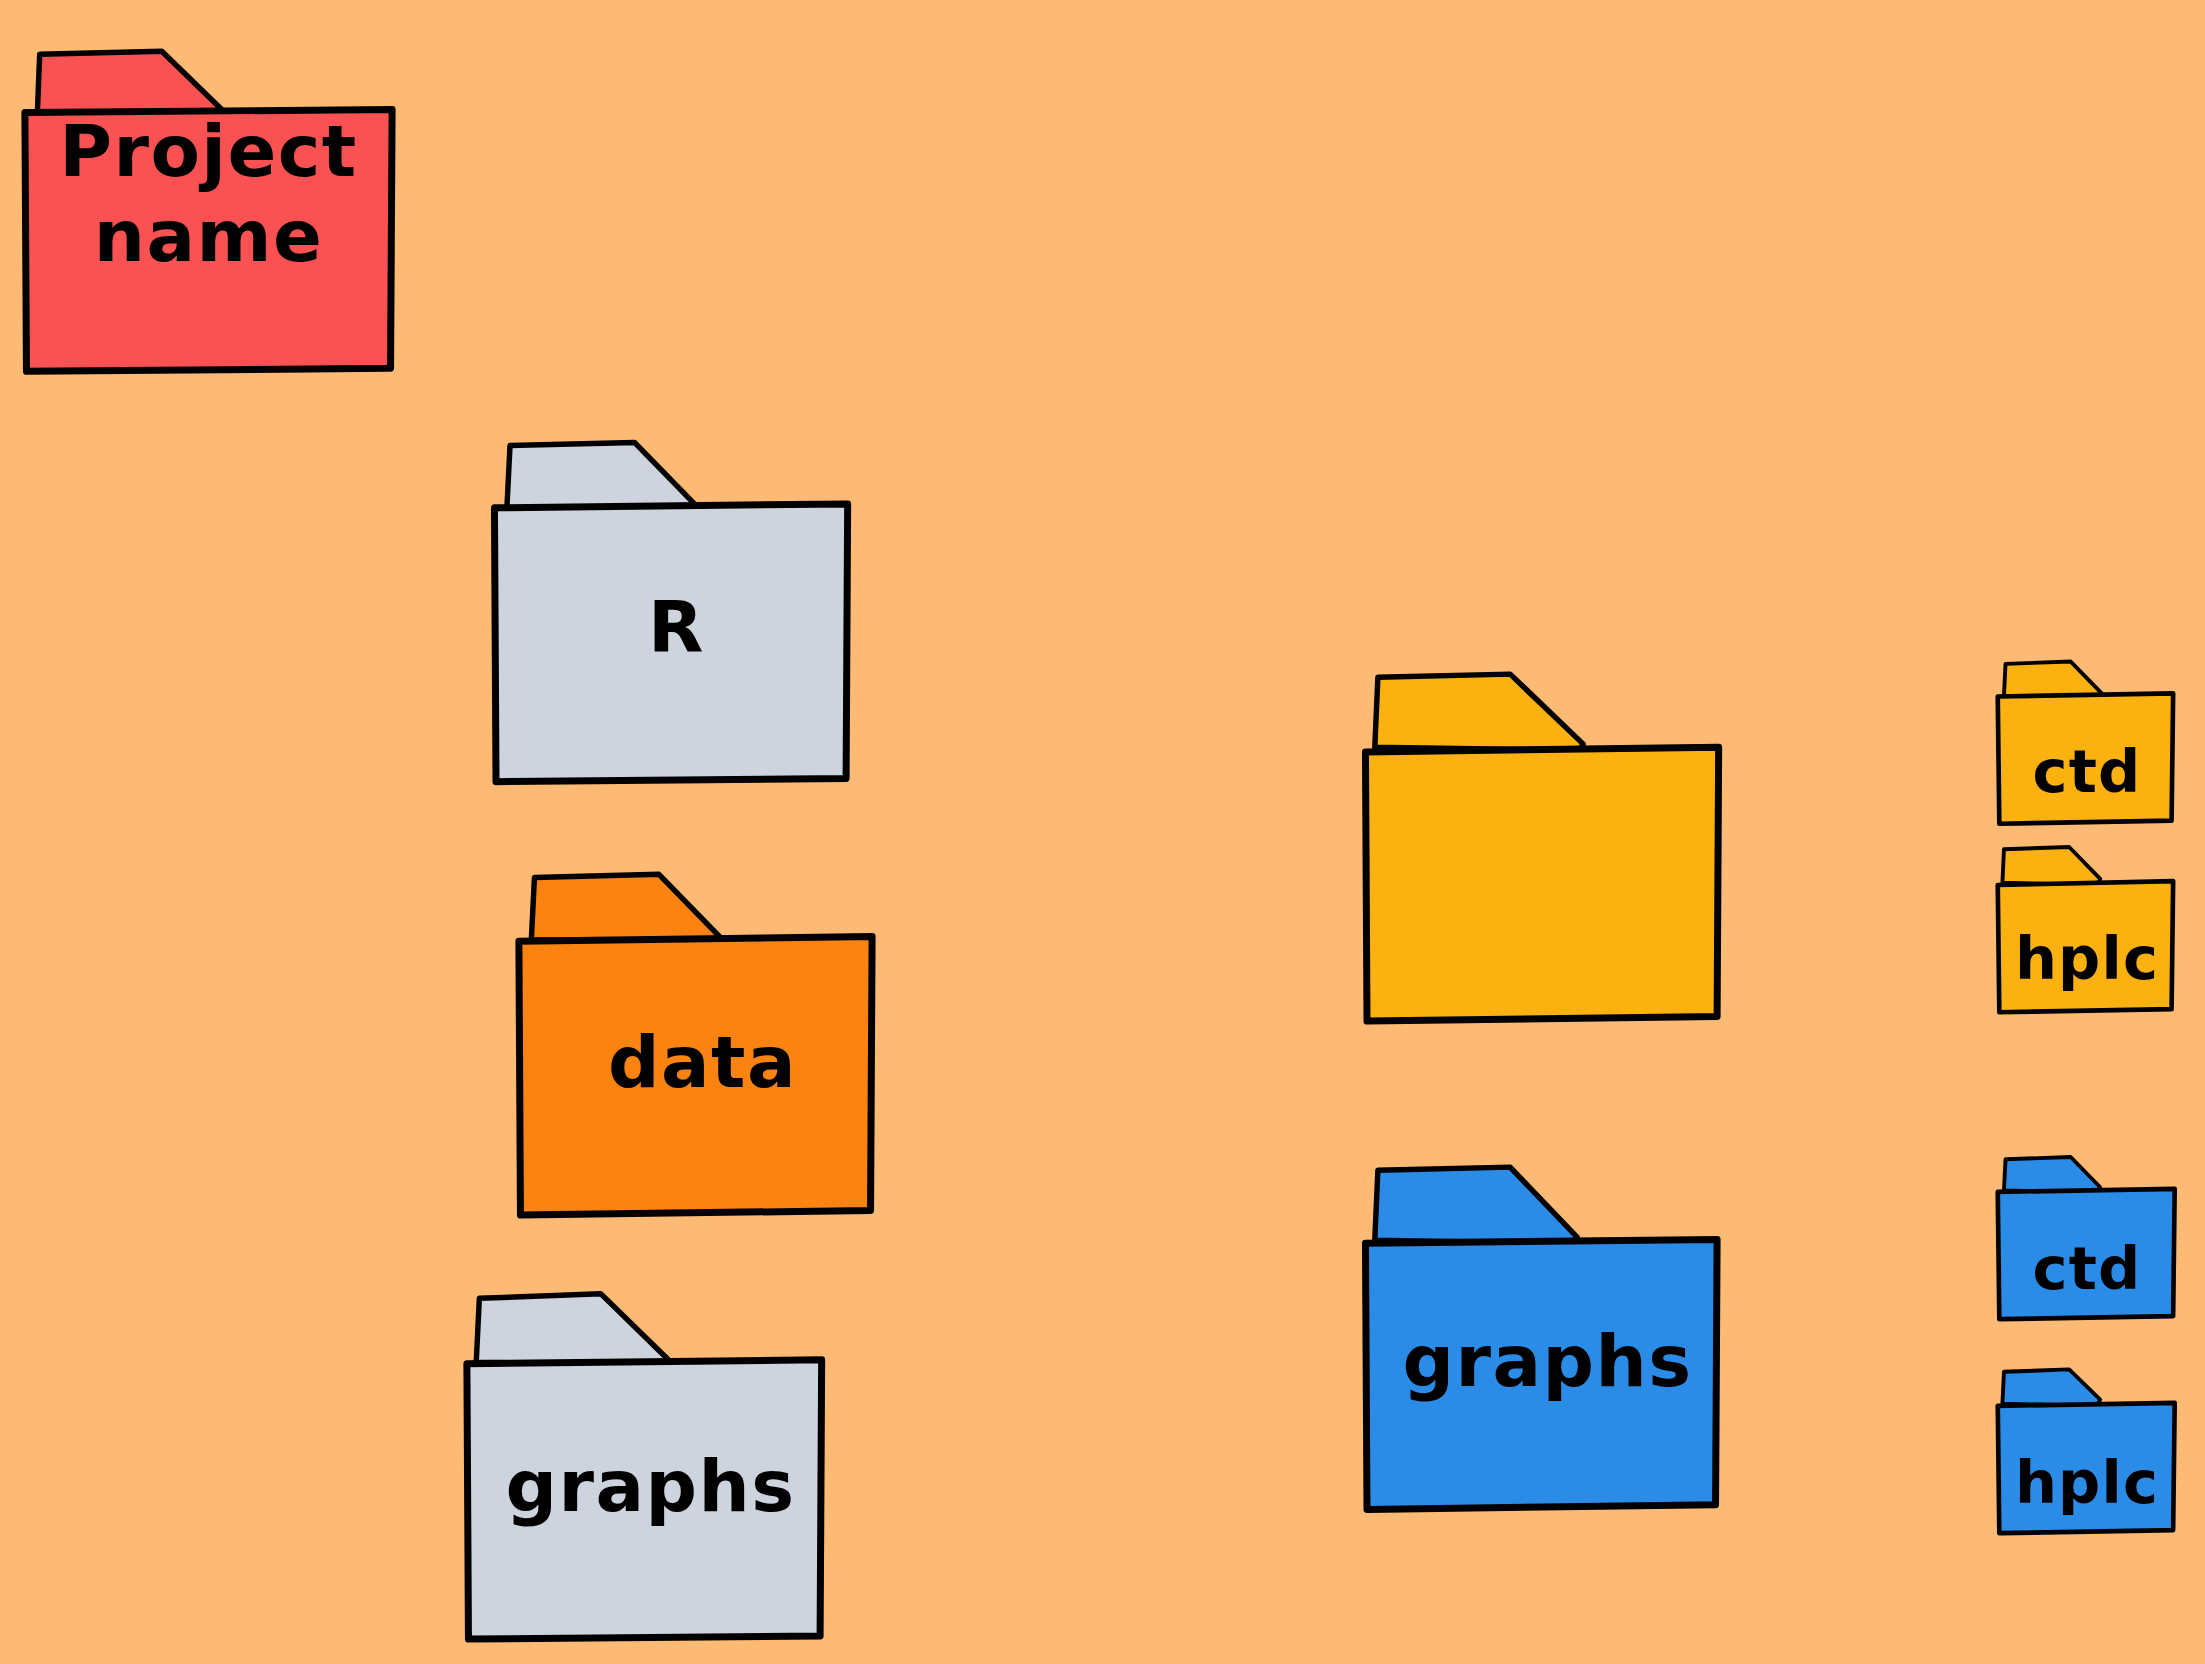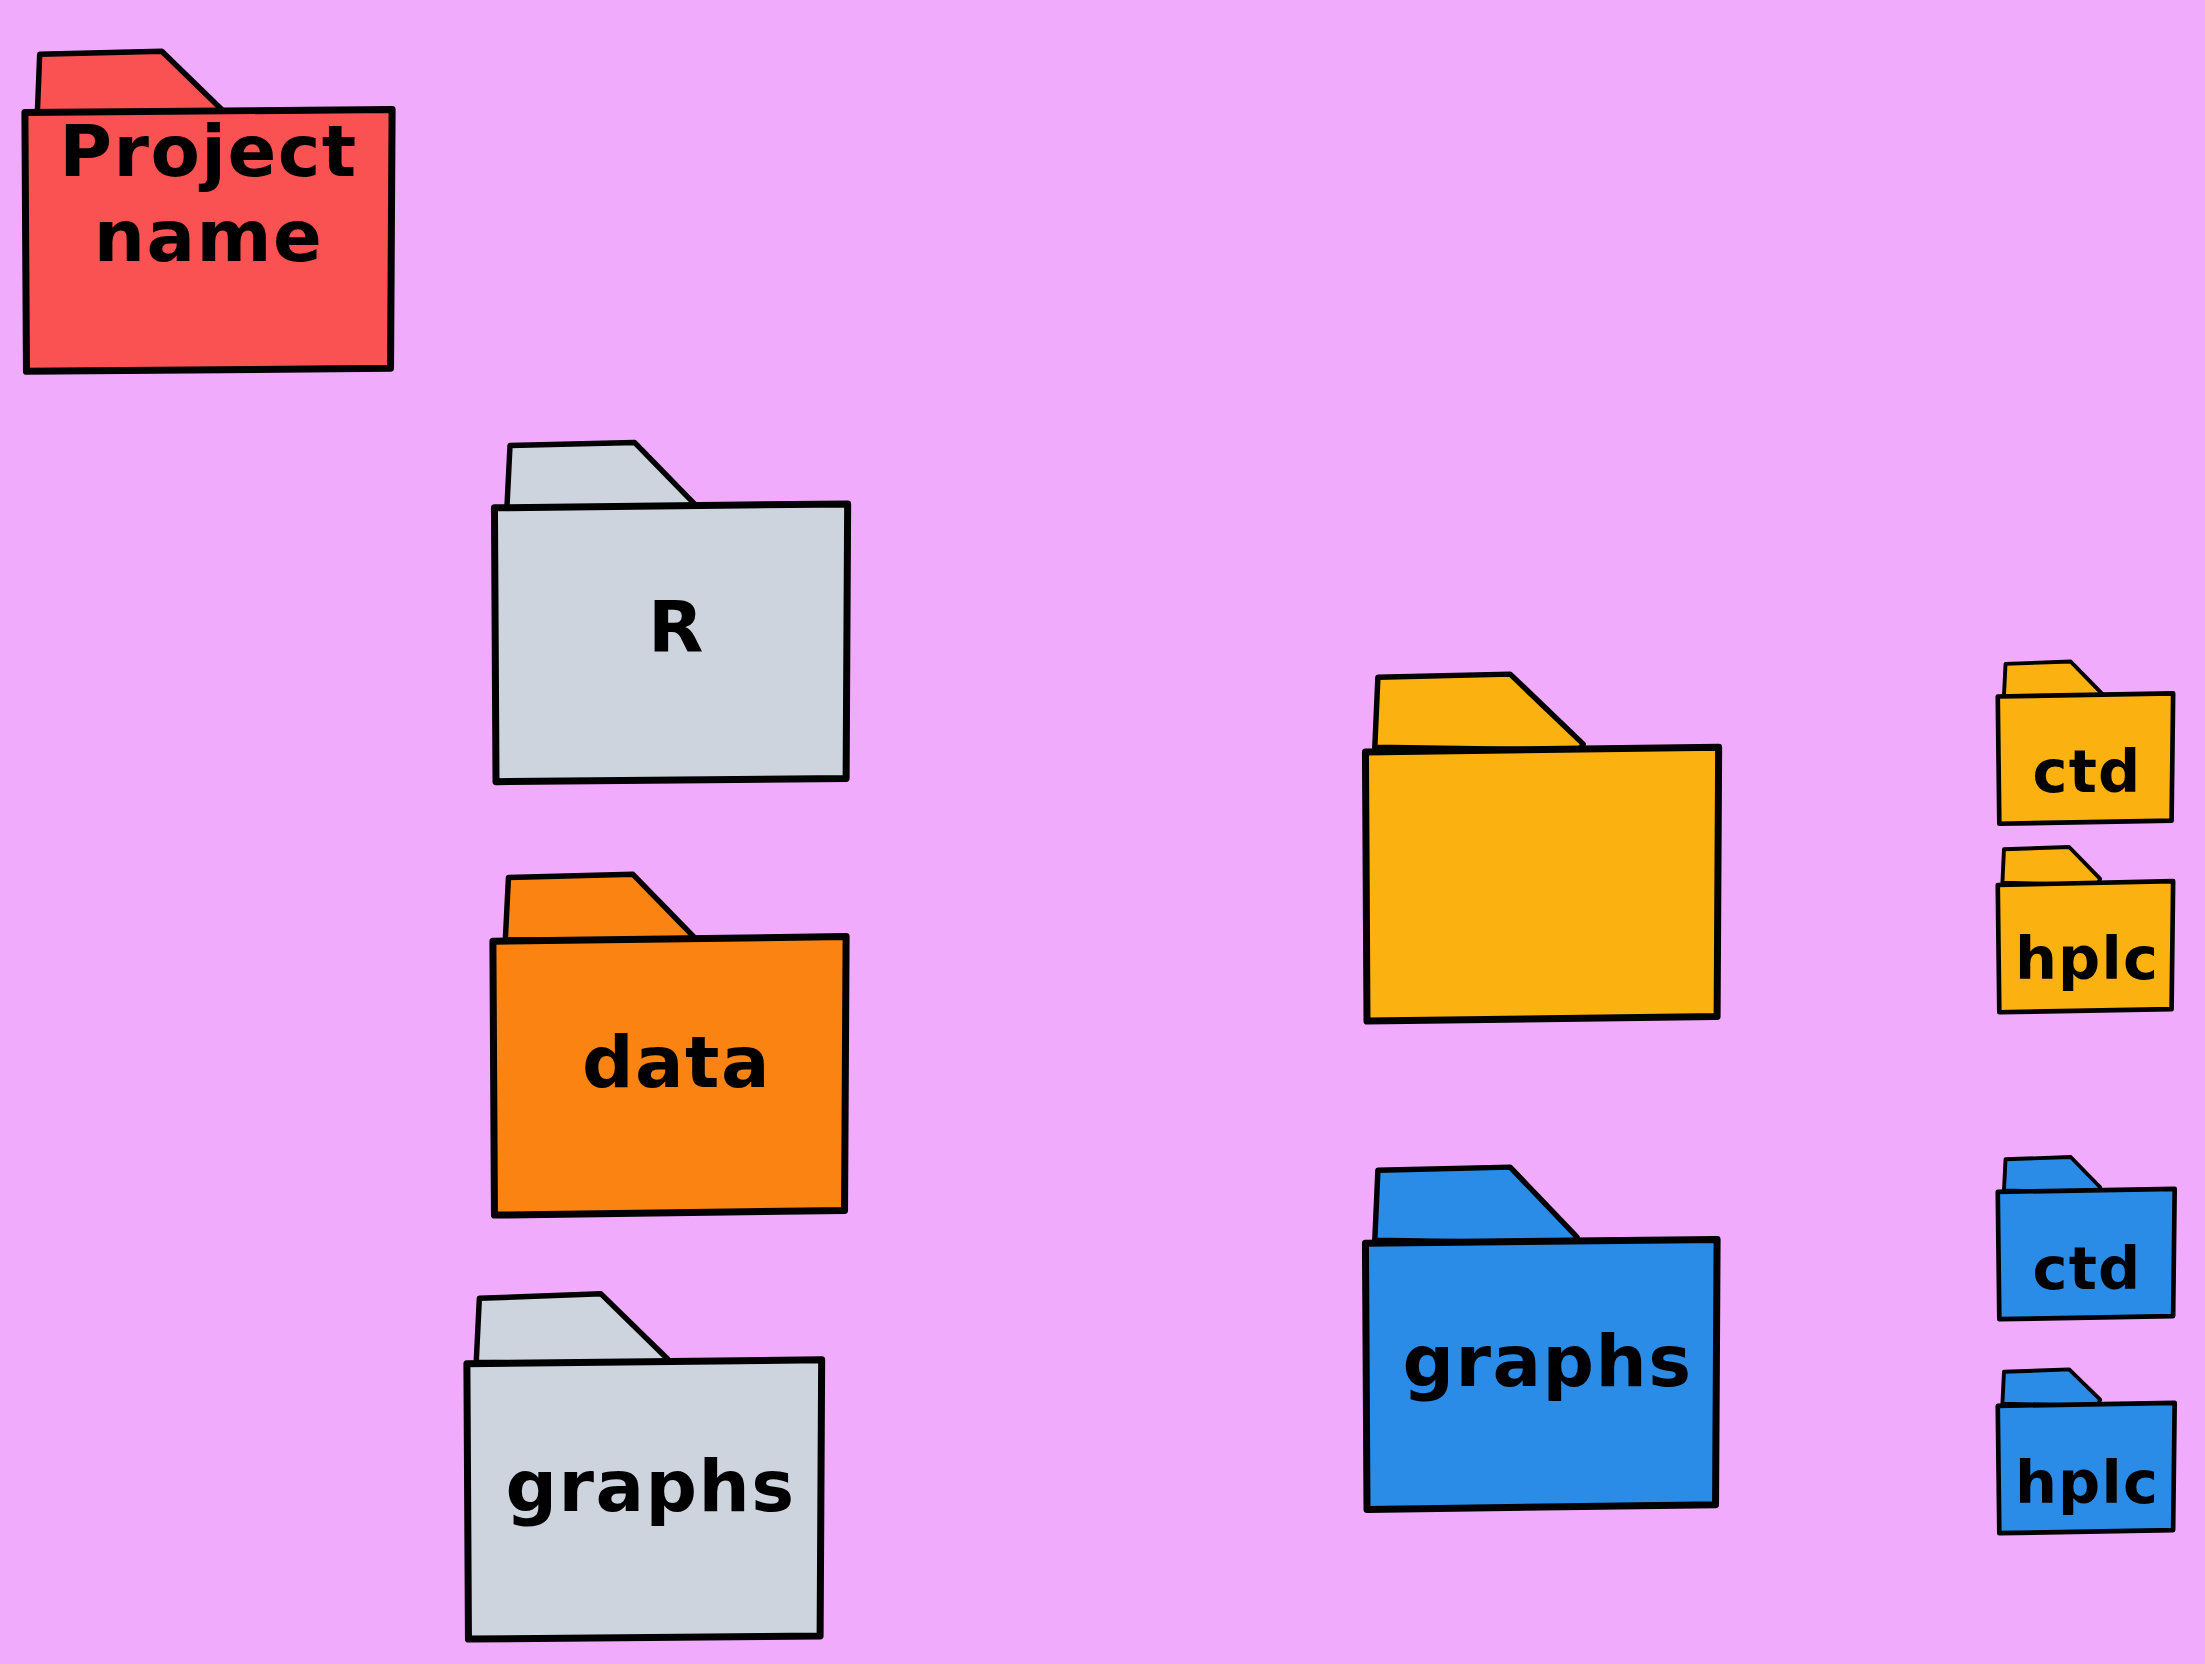--- a/index.html
+++ b/index.html
@@ -5,21 +5,21 @@
 <style>
   html, body {
     margin: 0;
     padding: 0;
     background: #000000;
   }
   #canvas {
     position: relative;
     width: 2205px;
     height: 1664px;
-    background: #f0abfc;
+    background: #fdba74;
     overflow: hidden;
     font-family: "DejaVu Sans", sans-serif;
   }
   .folder {
     position: absolute;
   }
   .folder svg {
     display: block;
     width: 100%;
     height: 100%;
@@ -44,21 +44,21 @@
   .f-mid   { width: 389px;  height: 389px; }
   .f-small { width: 194px;  height: 194px; }
 
   .f-root .folder-label  { font-size: 72px;  top: 92px; }
   .f-mid  .folder-label  { font-size: 72px;  top: 169px; }
   .f-small .folder-label { font-size: 59px;  top: 84px; }
 
   
   #folder-project { left: 14px;   top: 17px;   }
   #folder-r       { left: 482px;  top: 416px;  }
-  #folder-data    { left: 482px;  top: 851px; }
+  #folder-data    { left: 508px;  top: 851px; }
   #folder-graphs  { left: 456px;  top: 1275px; }
   #folder-raw     { left: 1353px; top: 657px;  }
   #folder-clean   { left: 1353px; top: 1150px; }
   #folder-raw-ctd   { left: 1990px; top: 653px;  }
   #folder-raw-hplc  { left: 1990px; top: 840px; }
   #folder-clean-ctd { left: 1990px; top: 1150px; }
   #folder-clean-hplc{ left: 1990px; top: 1364px; }
 </style>
 </head>
 <body>

